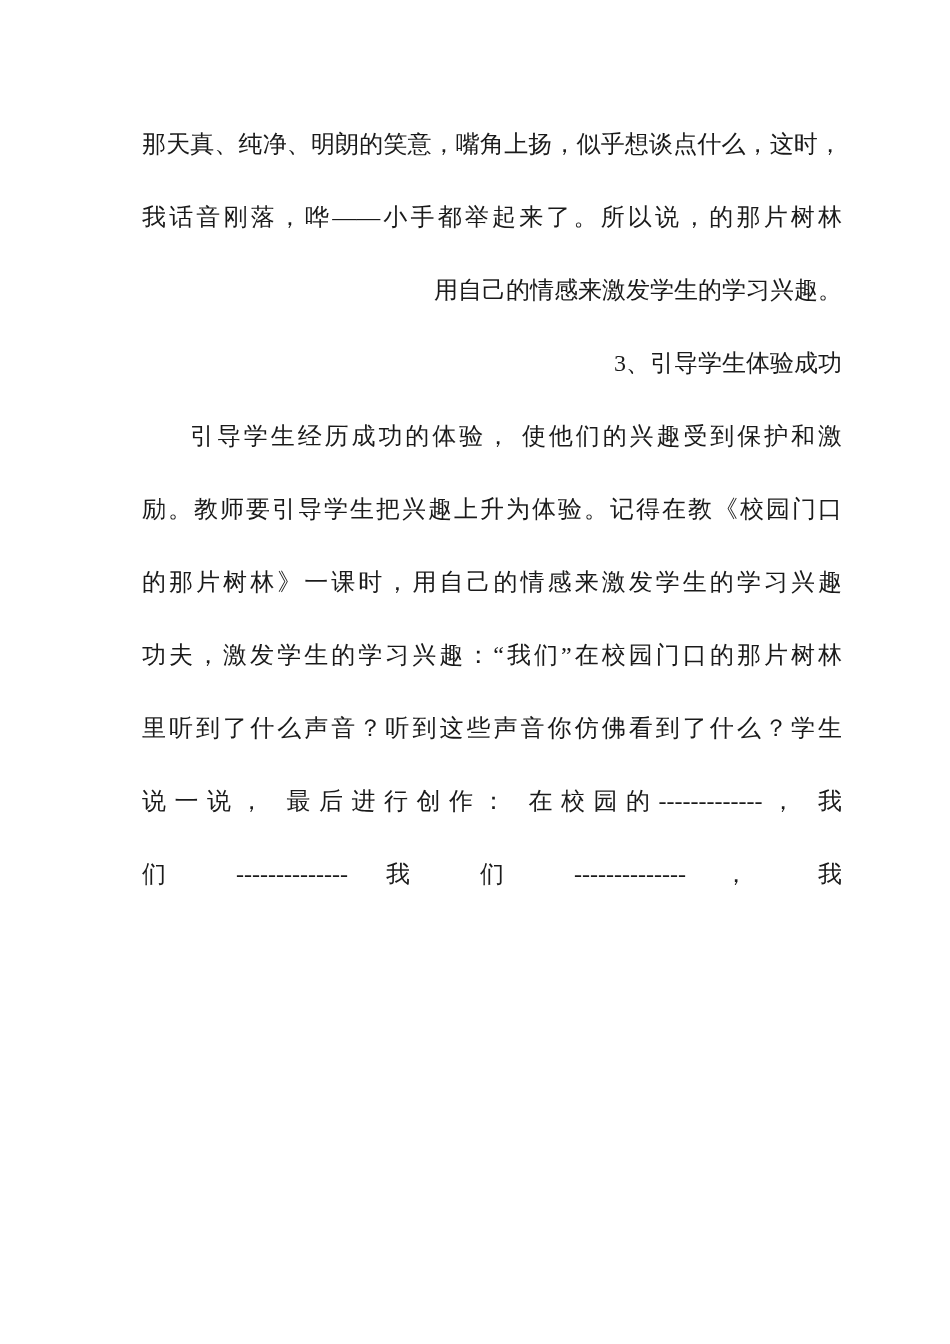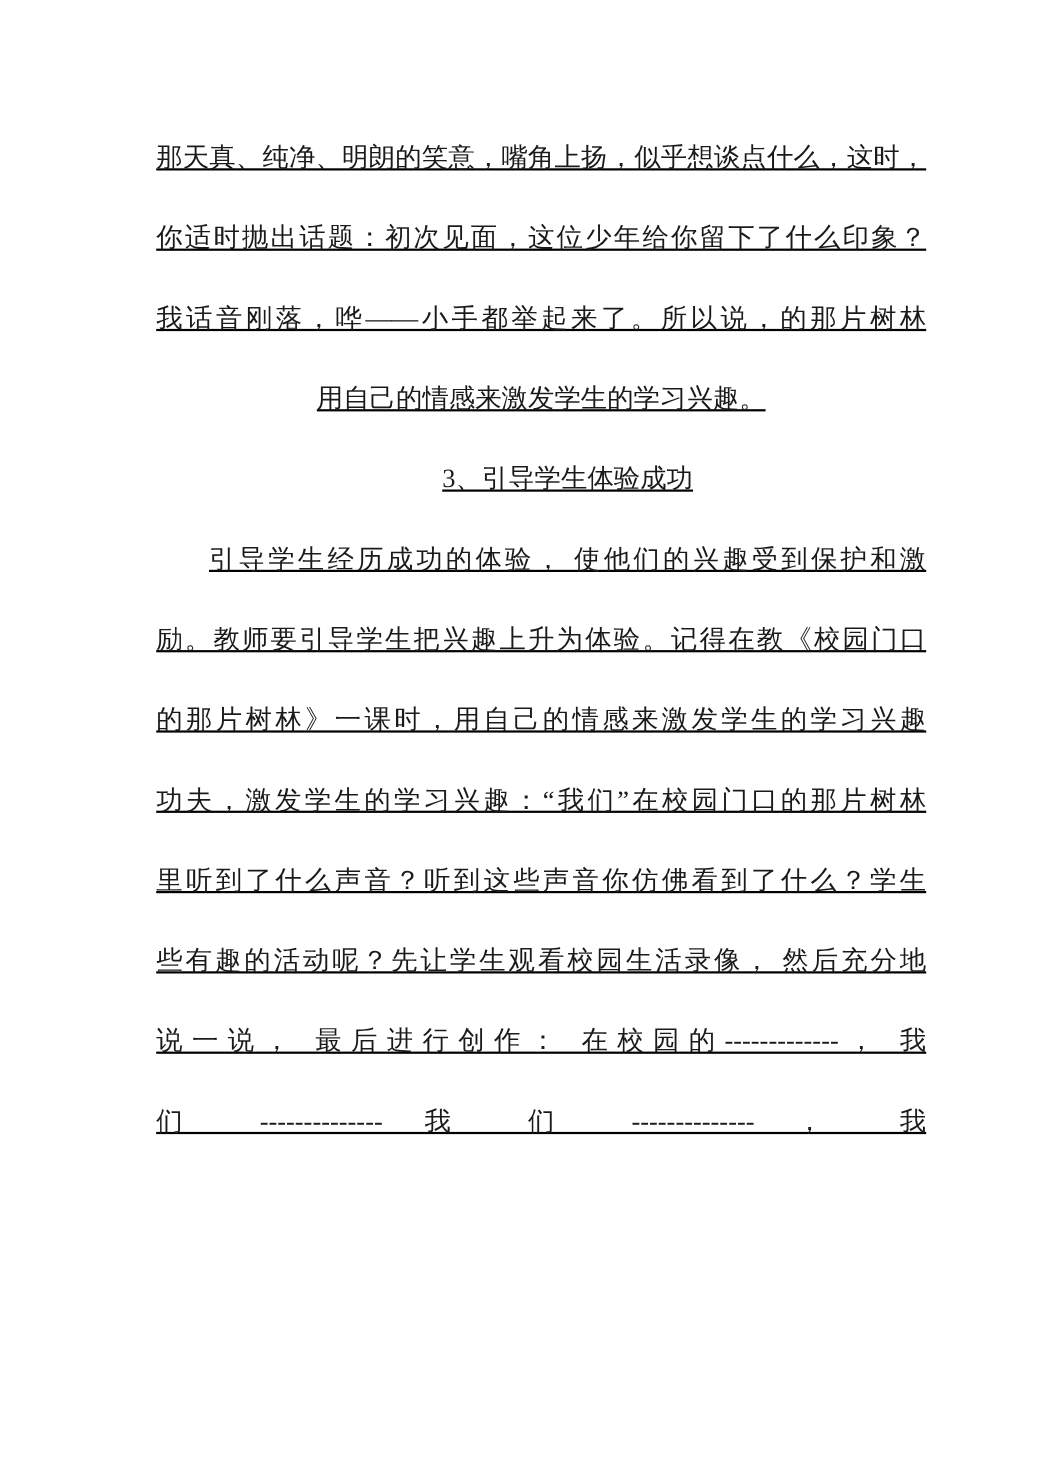--- a/index.html
+++ b/index.html
@@ -9,52 +9,49 @@
   }
   body {
     font-family: "Liberation Serif", "DejaVu Serif", serif;
   }
   .page {
     position: relative;
     width: 950px;
     height: 1344px;
     background: #ffffff;
     overflow: hidden;
-    text-decoration: underline;
   }
   .text-block {
     padding: 108px 108px 0 142px; 
   }
   .line {
     font-size: 24px;
     line-height: 73px;
     color: #1a1a1a;
     letter-spacing: 0;
-    text-align: center;
+    text-align: right;
   }
   .line.indent {
     text-indent: 2em;
   }
   .line.fill {
     text-align: justify;
     text-align-last: justify;
   }
 </style>
 </head>
 <body>
 
 <div class="page">
   <div class="text-block" style="color: rgb(26, 26, 26);">
       <div class="line fill">那天真、纯净、明朗的笑意，嘴角上扬，似乎想谈点什么，这时，</div>
-      <div class="line fill">你适时抛出话题：初次见面，这位少年给你留下了什么印象？</div>
       <div class="line fill">我话音刚落，哗——小手都举起来了。所以说，的那片树林</div>
       <div class="line">用自己的情感来激发学生的学习兴趣。</div>
       <div class="line indent">3、引导学生体验成功</div>
       <div class="line indent fill">引导学生经历成功的体验， 使他们的兴趣受到保护和激</div>
       <div class="line fill">励。教师要引导学生把兴趣上升为体验。记得在教《校园门口</div>
       <div class="line fill">的那片树林》一课时，用自己的情感来激发学生的学习兴趣</div>
       <div class="line fill">功夫，激发学生的学习兴趣：“我们”在校园门口的那片树林</div>
       <div class="line fill">里听到了什么声音？听到这些声音你仿佛看到了什么？学生</div>
-      <div class="line fill">些有趣的活动呢？先让学生观看校园生活录像， 然后充分地</div>
       <div class="line fill">说一说， 最后进行创作： 在校园的-------------， 我</div>
       <div class="line fill">们 -------------- 我 们 -------------- ， 我</div>
     </div>
 </div>
 
 </body></html>

